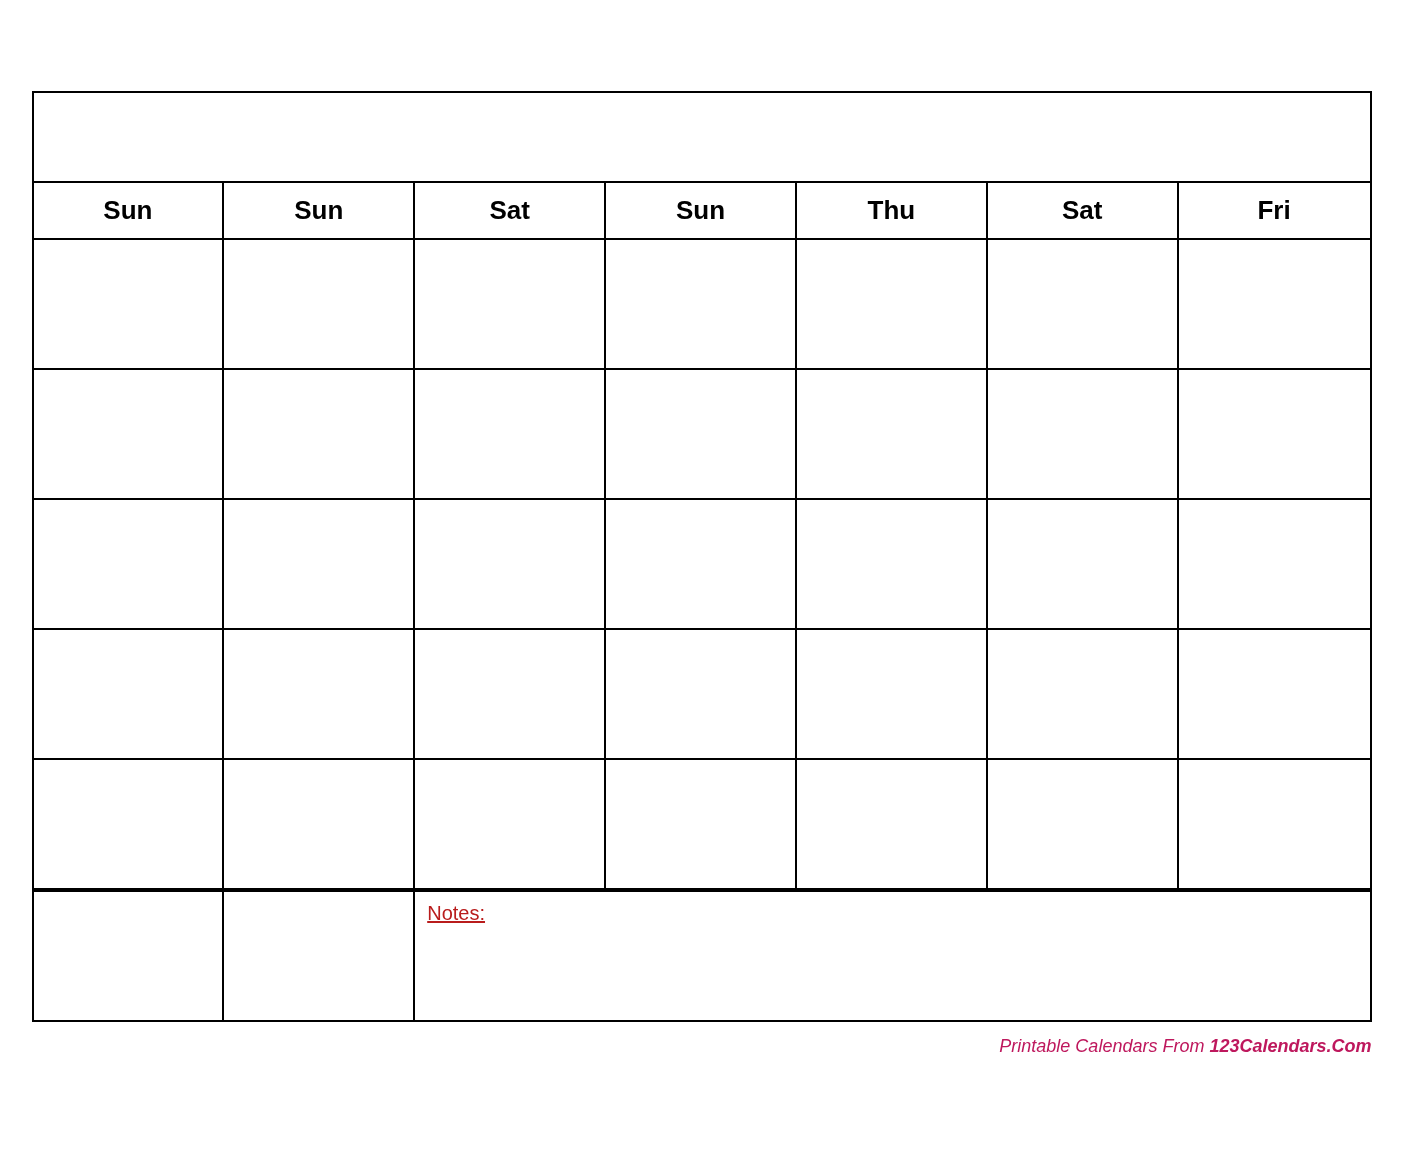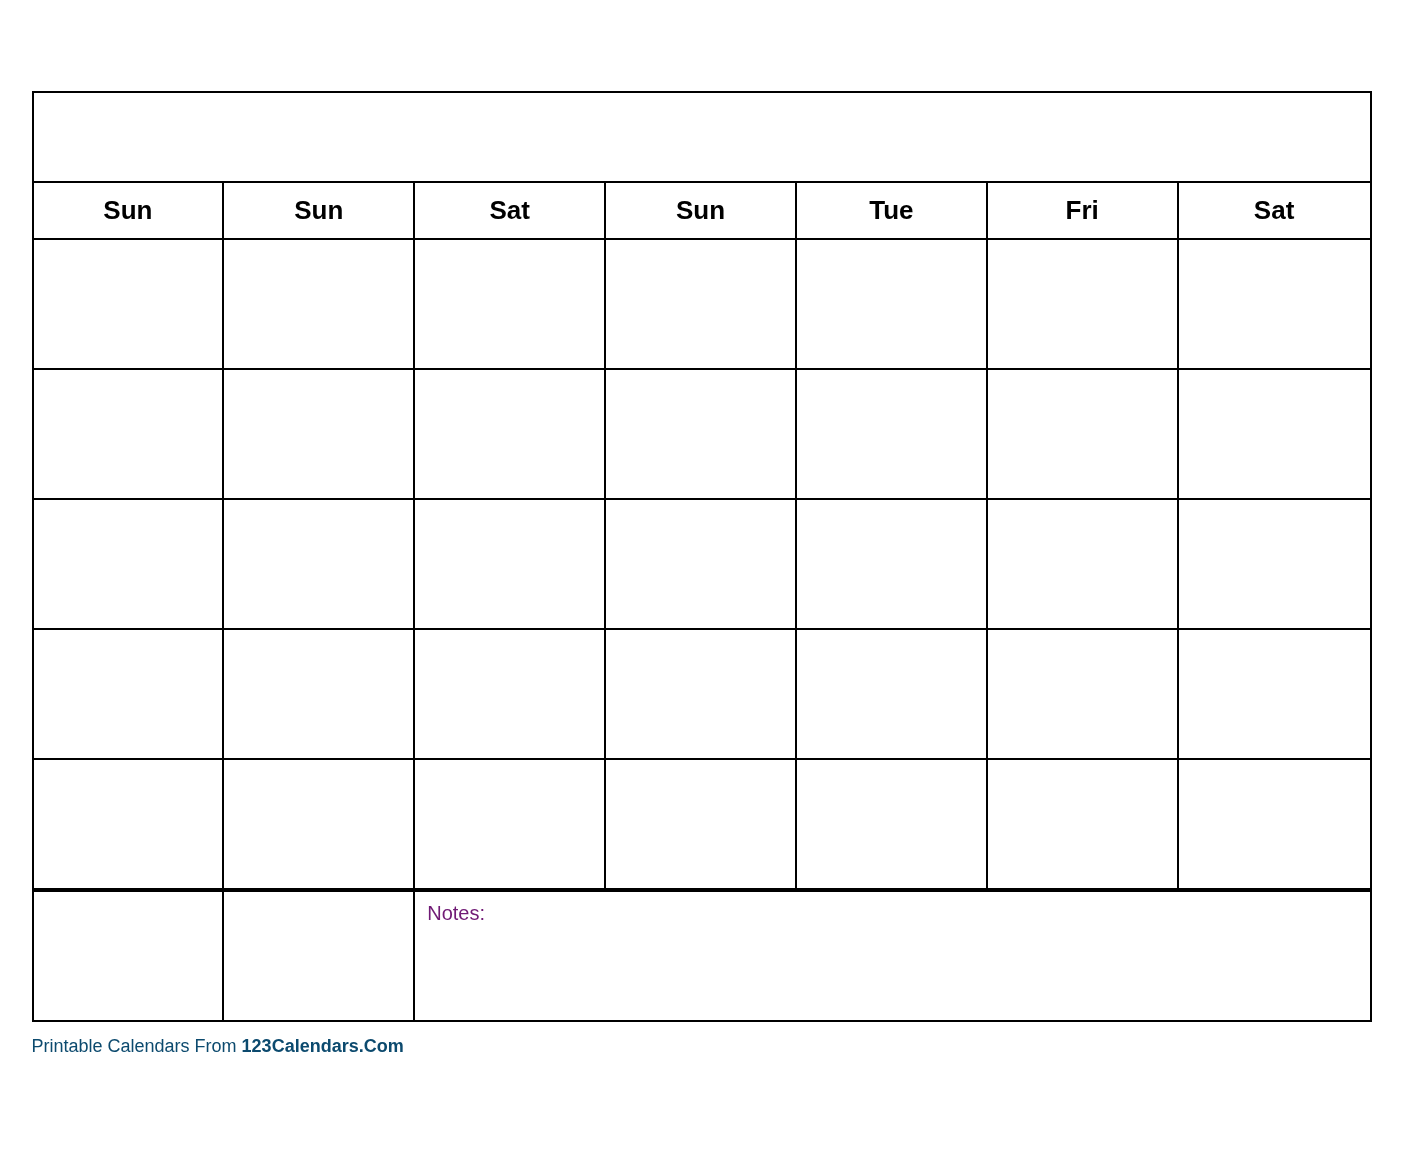--- a/index.html
+++ b/index.html
@@ -94,50 +94,52 @@
     }
 
     .notes-content {
       grid-column: 3 / 8;
       border-right: none;
       padding: 10px 12px;
     }
 
     .notes-label {
       font-size: 20px;
-      color: #701a75;
+      text-decoration: underline;
+      color: #b91c1c;
     }
 
     .footer {
-      text-align: left;
+      text-align: right;
       padding: 14px 0 6px 0;
       font-size: 18px;
-      color: #0c4a6e;
+      color: #be185d;
       width: 1340px;
+      font-style: italic;
     }
 
     .footer-bold {
       font-weight: bold;
     }
   </style>
 </head>
 <body>
 
 <div class="calendar-wrapper">
 
   <div class="calendar-title-row"></div>
 
   <div class="calendar-header">
     <div class="calendar-header-cell">Sun</div>
     <div class="calendar-header-cell">Sun</div>
     <div class="calendar-header-cell">Sat</div>
     <div class="calendar-header-cell">Sun</div>
-    <div class="calendar-header-cell">Tue</div>
+    <div class="calendar-header-cell">Thu</div>
+    <div class="calendar-header-cell">Sat</div>
     <div class="calendar-header-cell">Fri</div>
-    <div class="calendar-header-cell">Sat</div>
   </div>
 
   <div class="calendar-grid">
 
     <div class="calendar-row">
       <div class="calendar-cell"></div>
       <div class="calendar-cell"></div>
       <div class="calendar-cell"></div>
       <div class="calendar-cell"></div>
       <div class="calendar-cell"></div>

